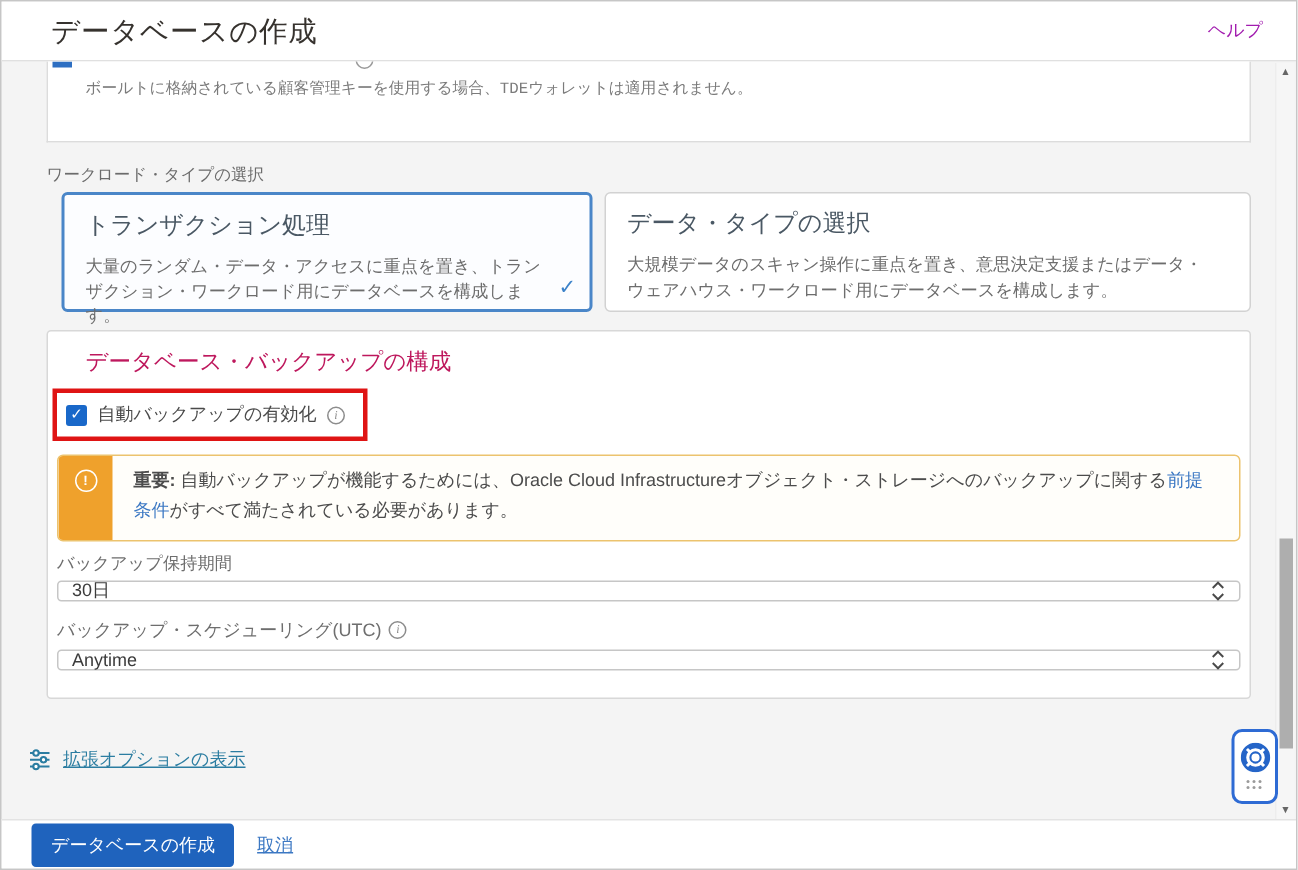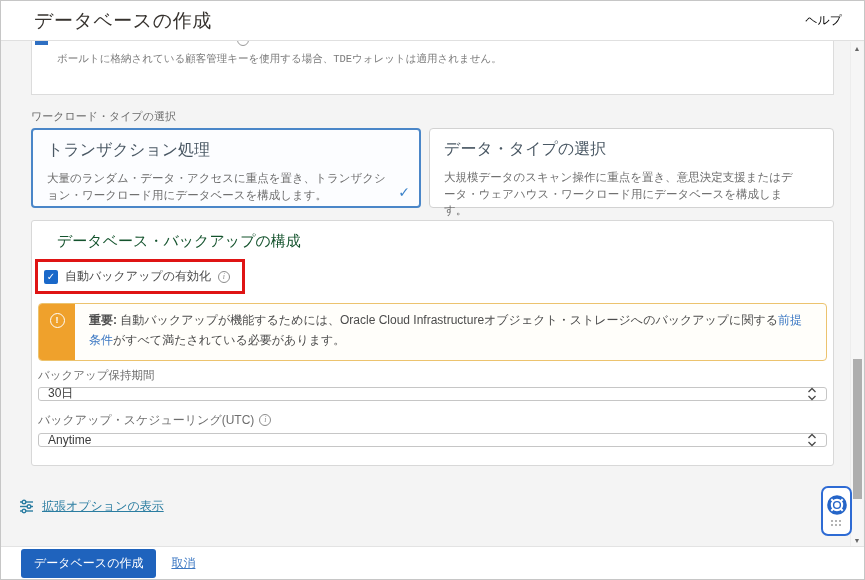--- a/index.html
+++ b/index.html
@@ -10,51 +10,51 @@
     background:#f4f4f4; border:1px solid #c6c6c6; overflow:hidden;
     font-size:12px; color:#4a4a4a;
   }
   
   .header {
     height:40px; background:#ffffff; border-bottom:1px solid #e0e0e0;
     display:flex; align-items:center; justify-content:space-between;
     padding:0 22px 0 33px;
   }
   .page-title { font-size:19px; font-weight:400; color:#36322e; letter-spacing:0.5px; }
-  .help-link { font-size:12px; color:#000000; text-decoration:none; cursor:pointer; }
+  .help-link { font-size:12px; color:#a21caf; text-decoration:none; cursor:pointer; }
   
   .content { position:relative; padding:0 30px; }
   .tde-panel {
     position:relative; height:54px; background:#ffffff;
     border:1px solid #dcdcdc; border-top:none; overflow:hidden;font-family:Liberation Mono, monospace;
   }
   .cb-fragment { position:absolute; left:3px; top:0; width:13px; height:4px; background:#2e6fc2; }
   .partial-info {
     position:absolute; left:205px; top:-7px; width:12px; height:12px;
     border:1.5px solid #9a9a9a; border-radius:50%;
   }
   .tde-note { padding:11px 0 0 25px; font-size:10.5px; color:#7b7b7b; }
   .workload-label { margin-top:14px; font-size:11px; color:#6b6b6b; }
   .cards { display:flex; gap:8px; margin-top:4px; }
   .card {
     position:relative; background:#ffffff; border:1px solid #d2d2d2;
     border-radius:4px; padding:10px 14px 12px 14px; height:80px;
   }
   .card.selected { border:2px solid #4a86c8; background:#fcfdff; }
-  .card-transaction { width:390px; }
+  .card-transaction { width:354px;margin-left:10px; }
   .card-warehouse { flex:1; }
   .card-title { font-size:16px; font-weight:400; color:#4a5864; }
   .card-desc { margin-top:9px; font-size:11.5px; line-height:1.45; color:#6d6d6d; padding-right:16px; }
   .card-check { position:absolute; right:9px; bottom:6px; font-size:14px; color:#3b82c9; }
   
   .backup-panel {
     margin-top:12px; background:#ffffff; border:1px solid #d8d8d8;
     border-radius:3px; padding:11px 6px 18px 6px;
   }
-  .panel-title { font-size:15px; font-weight:400; color:#14532d; margin-left:19px; }
+  .panel-title { font-size:15px; font-weight:400; color:#be185d; margin-left:19px; }
   .red-box {
     margin-top:8px; margin-left:-3px; width:fit-content;
     border:3px solid #df1414; padding:6px 12px 6px 6px;
     display:flex; align-items:center; gap:7px;
   }
   .checkbox {
     width:14px; height:14px; background:#1968c9; border-radius:2px;
     color:#ffffff; font-size:10px; line-height:14px; text-align:center; cursor:pointer;
   }
   .cb-label { font-size:12px; color:#4a4a4a; }

